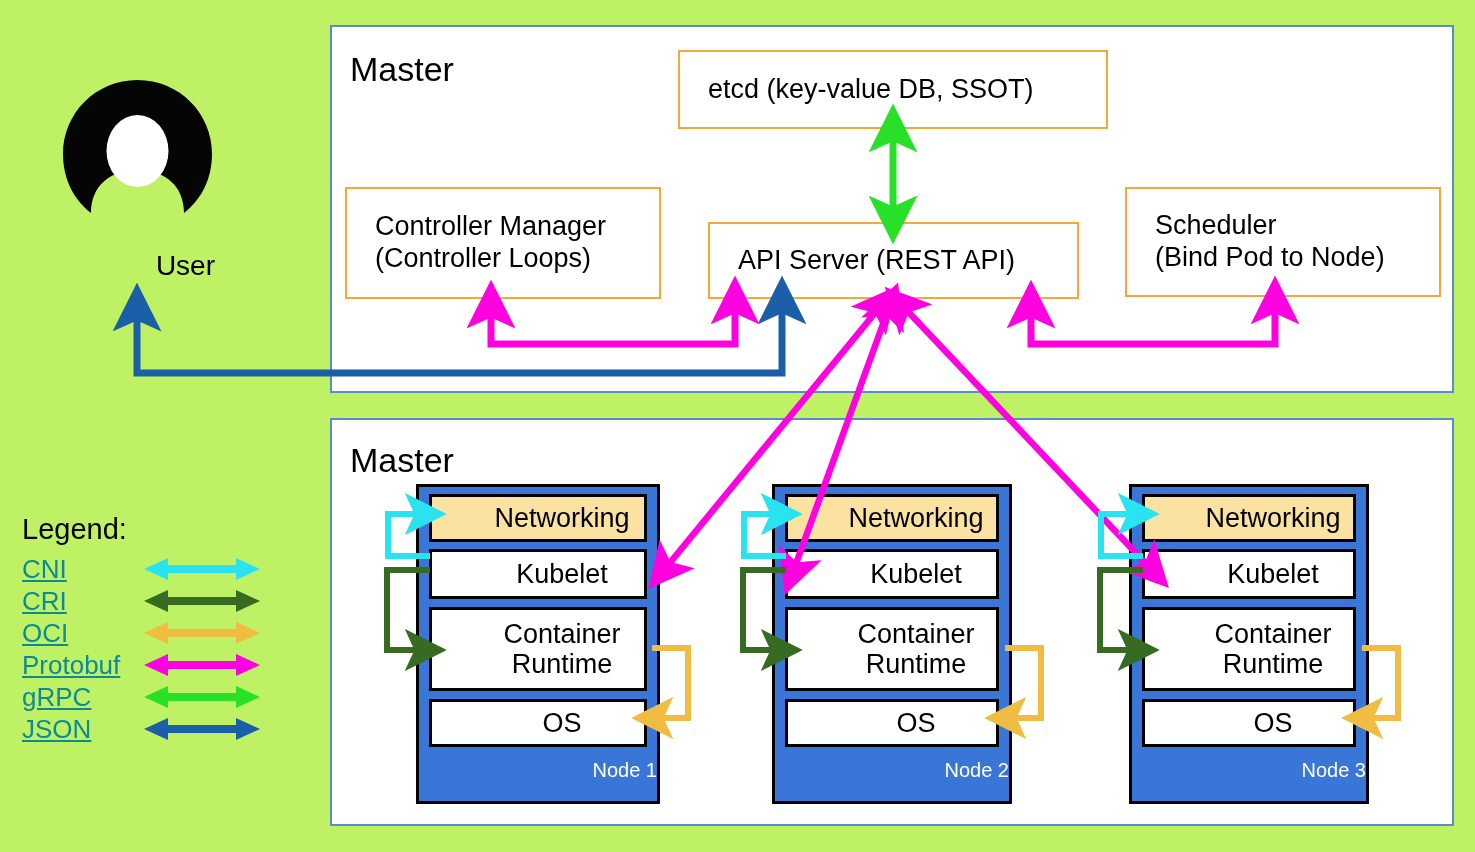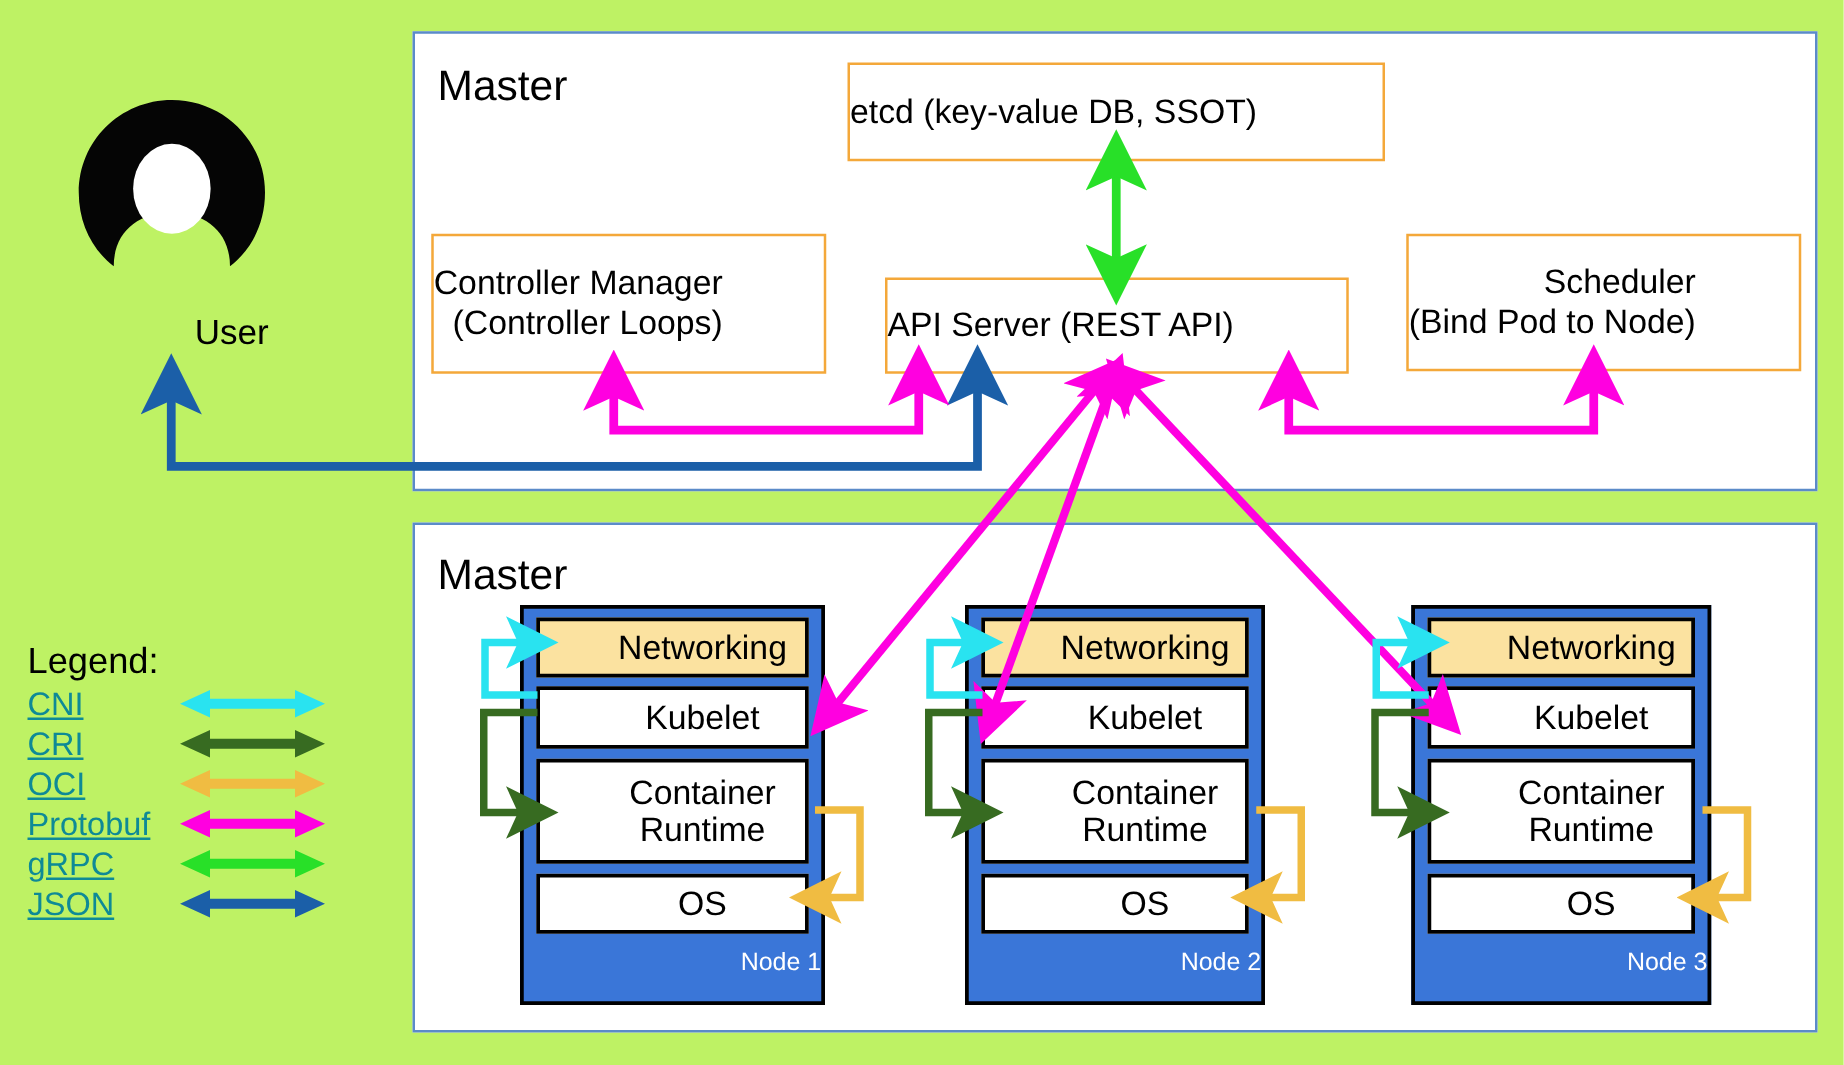--- a/index.html
+++ b/index.html
@@ -52,21 +52,21 @@
     display: flex;
     align-items: center;
     z-index: 4;
   }
   .comp-label {
     font-size: 27px;
     color: #000000;
     line-height: 1.18;
     white-space: pre-line;
   }
-  .comp-box.pad-left .comp-label { padding-left: 0; text-align: right; }
+  .comp-box.pad-left .comp-label { padding-left: 28px; }
 
   
   #user-icon { position: absolute; z-index: 4; }
   #user-label {
     position: absolute;
     font-size: 28px;
     color: #000;
     z-index: 4;
     text-align: right;
     white-space: nowrap;
@@ -112,21 +112,21 @@
   #legend { position: absolute; z-index: 4; }
   #legend-title {
     font-size: 29px;
     color: #000;
     line-height: 1;
     margin-bottom: 6px;
     white-space: nowrap;
   }
   .legend-row {
     display: flex;
-    align-items: flex-start;
+    align-items: flex-end;
     height: 32px;
   }
   .legend-name {
     width: 120px;
     font-size: 26px;
     color: #0E8A96;
     text-decoration: underline;
     line-height: 1;
     white-space: nowrap;
   }

